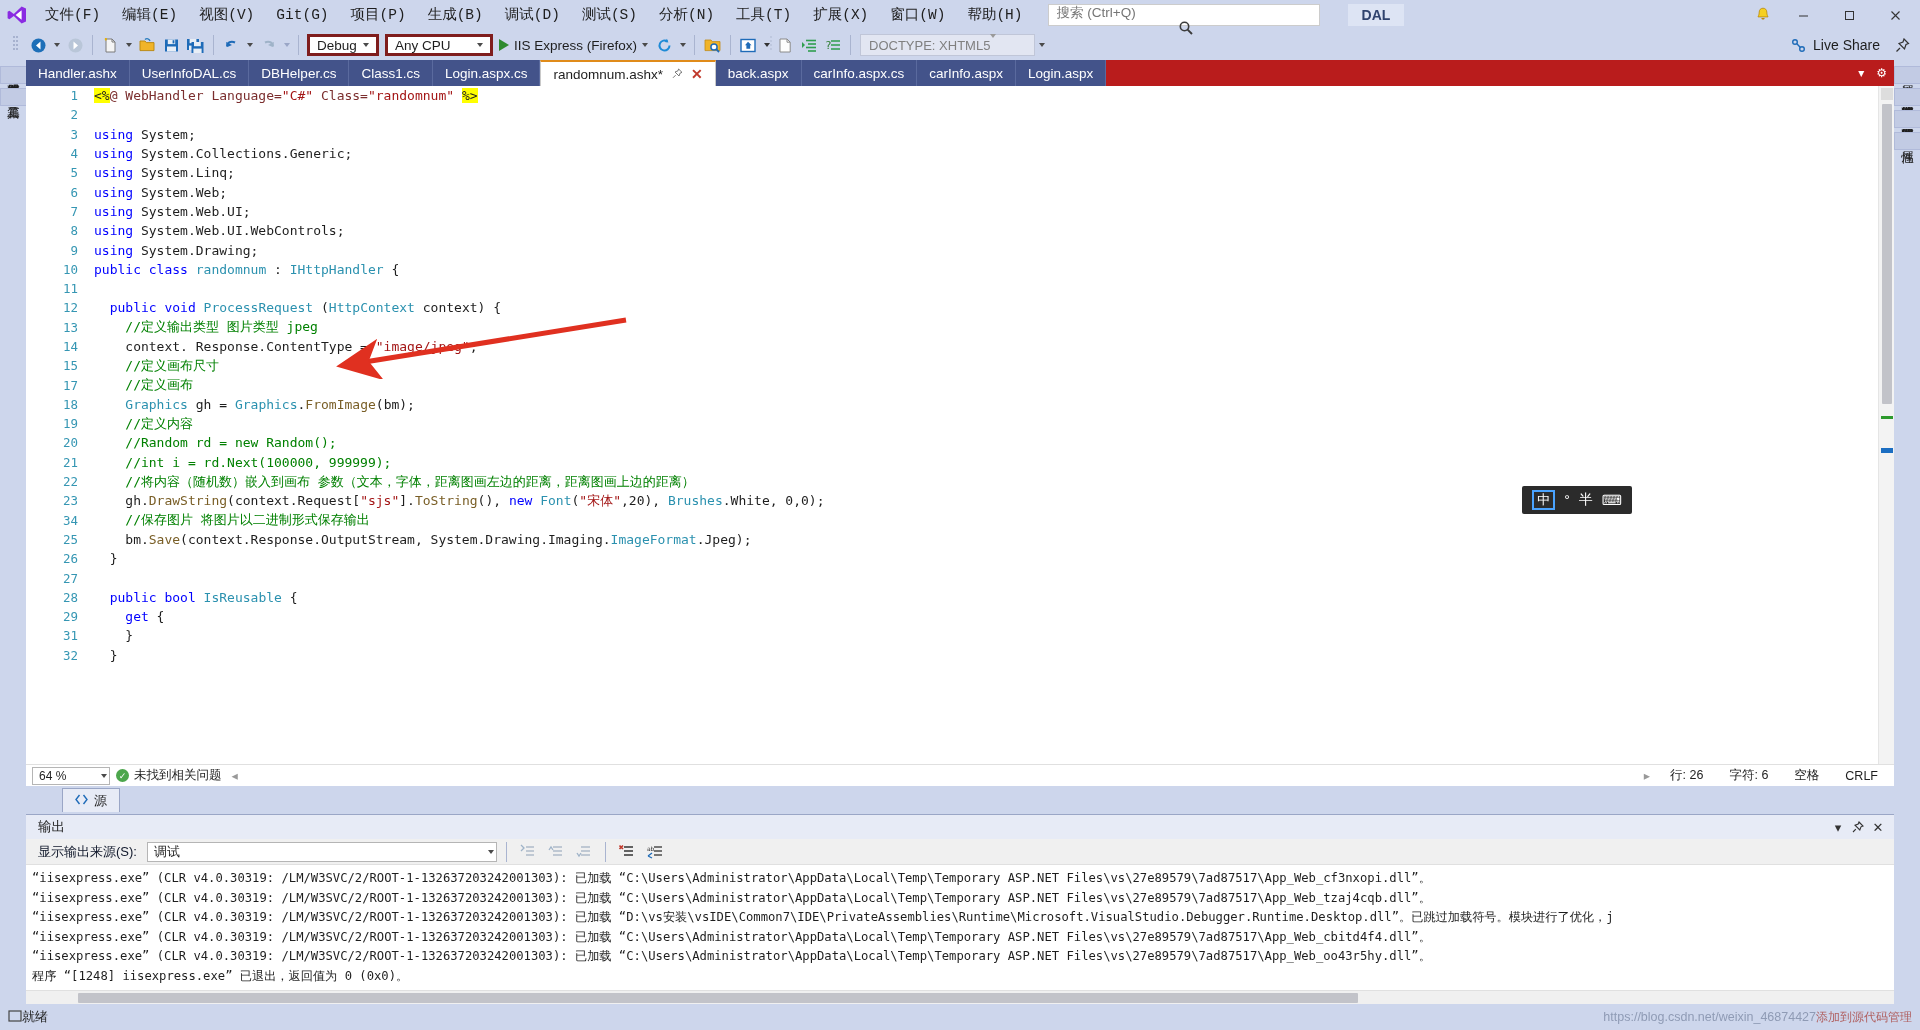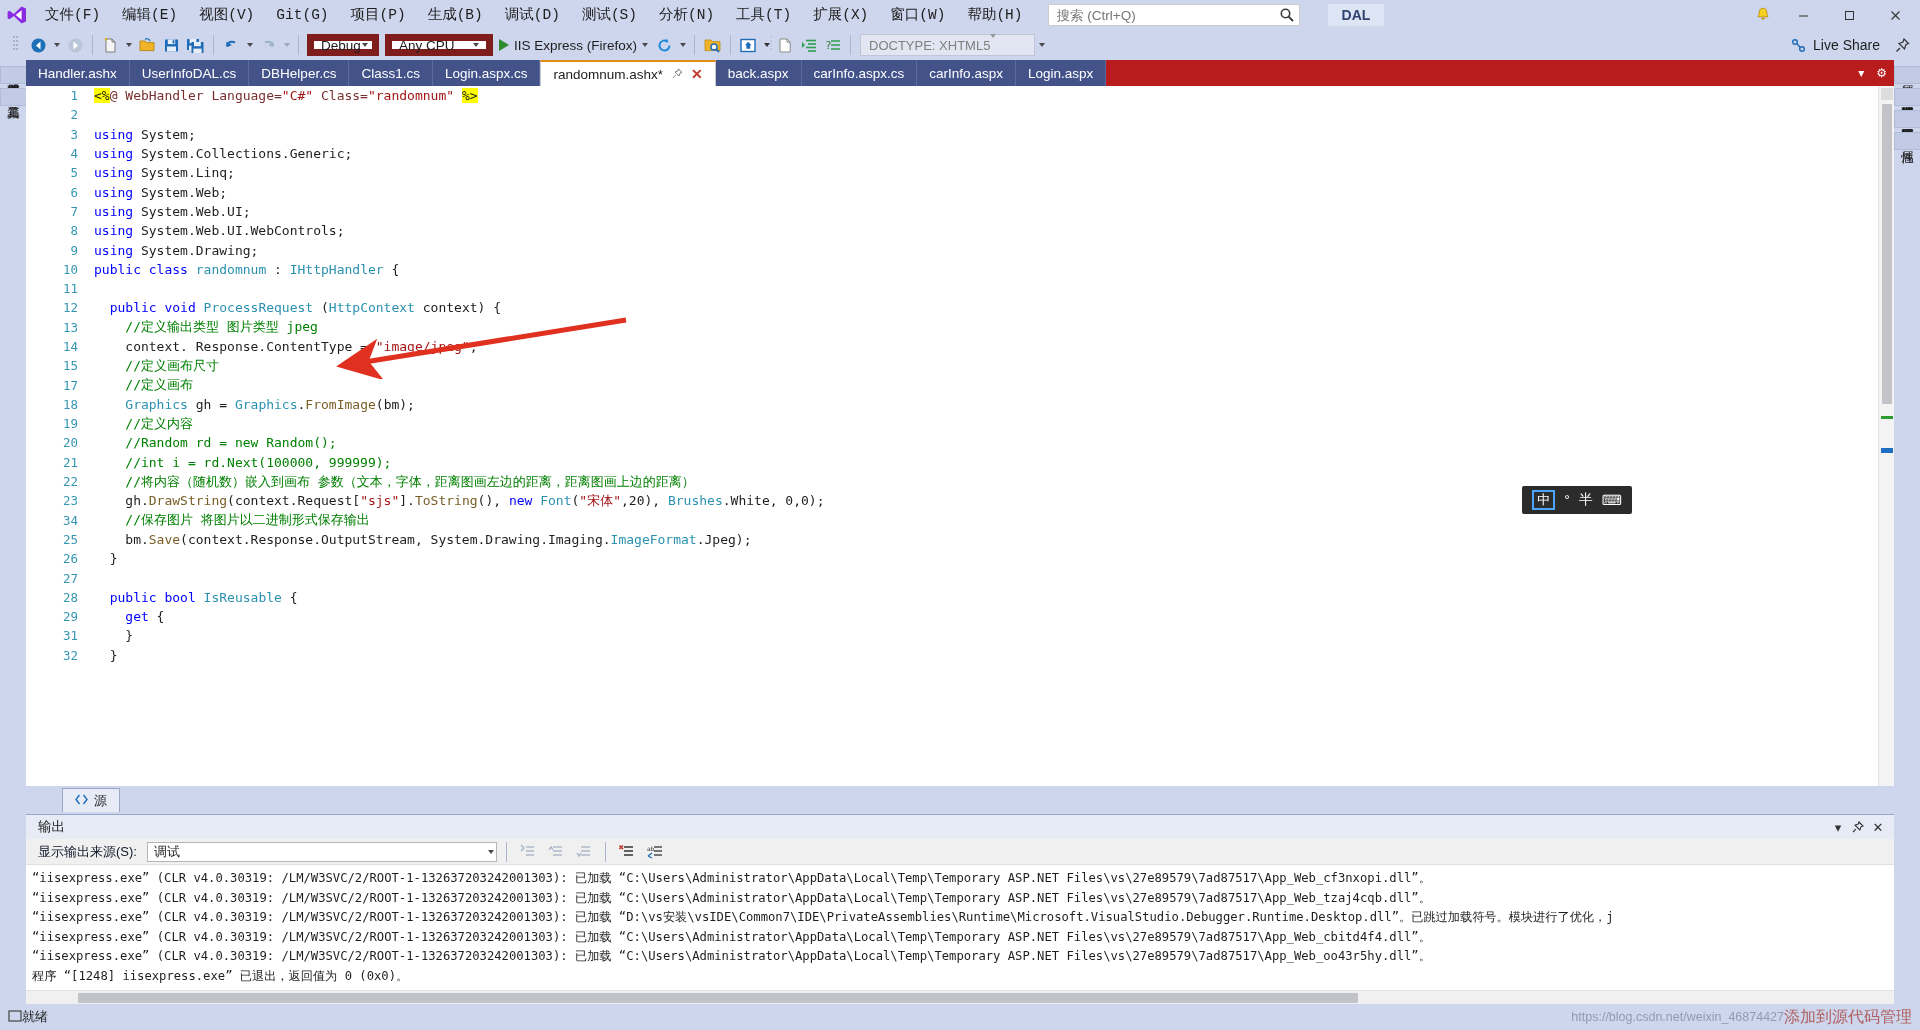--- a/index.html
+++ b/index.html
@@ -19,22 +19,22 @@
     flex: 0 0 30px; position:relative;
   }
   .vs-logo { width:34px; height:30px; display:flex; align-items:center; justify-content:center; }
   .vs-logo svg { display:block; }
   .menu { display:flex; align-items:flex-start; height:30px;font-family:Liberation Mono, monospace; }
   .menu-item {
     padding:0 11px; height:30px; line-height:30px; font-size:14.5px; color:#1e1e1e;
     white-space:nowrap; cursor:default;
   }
   .search-box {
-    margin-left:14px; width:252px; height:22px; background:#ffffff; border:1px solid #ccc;
-    display:flex; align-items:center; padding:0 4px 0 8px; position:relative;
+    margin-left:14px; width:272px; height:22px; background:#ffffff; border:1px solid #ccc;
+    display:flex; align-items:center; padding:0 4px 0 8px; position:relative;flex-direction:column;
   }
   .search-box input {
     border:0; outline:0; width:100%; font-size:13.5px; color:#777;
     font-family:"Liberation Sans", sans-serif; background:transparent;
   }
   .search-icon { width:16px; height:16px; flex:0 0 16px; position:relative; }
   .dal-badge {
     margin-left:28px; height:22px; padding:0 14px; line-height:22px;
     background:#dde4f4; color:#30436e; font-weight:bold; font-size:14px;
   }
@@ -46,21 +46,21 @@
   
   .toolbar {
     height:30px; flex:0 0 30px; background:#cdd6ec; display:flex; align-items:center;
     padding-left:4px; gap:0px;
   }
   .tb-sep { width:1px; height:20px; background:#a9b4d0; margin:0 5px; }
   .tb-btn { height:26px; min-width:24px; display:flex; align-items:center; justify-content:center; padding:0 3px; }
   .tb-drop { width:13px; height:26px; display:flex; align-items:center; justify-content:center; }
   .caret { width:0;height:0;border-left:3.5px solid transparent;border-right:3.5px solid transparent;border-top:4px solid #4a4a4a; }
   .combo {
-    height:22px; background:#fff; border:7px solid #7f1d1d; display:flex; align-items:center;
+    height:22px; background:#fff; border:3px solid #7f1d1d; display:flex; align-items:center;
     padding:0 2px 0 7px; font-size:13.5px; color:#1e1e1e; margin:0 3px;
   }
   .combo .lbl { flex:1 1 auto; white-space:nowrap; }
   .combo .arrow { width:16px; display:flex; align-items:center; justify-content:center;}
   .run-btn { display:flex; align-items:center; height:26px; padding:0 4px 0 3px; gap:5px; font-size:13.5px; }
   .tri { width:0;height:0;border-top:6px solid transparent;border-bottom:6px solid transparent;border-left:10px solid #2e8b2e; }
   .doctype {
     height:22px; background:#e2e6f2; border:1px solid #c0c6d8; display:flex; align-items:center;
     padding:0 4px 0 8px; color:#808080; font-size:13px; margin-left:4px; width:175px;
   }
@@ -182,21 +182,21 @@
   }
   .hsb-thumb { position:absolute; top:2px; height:10px; background:#c2c3c9; border-radius:1px; }
 
   
   .statusbar {
     height:26px; flex:0 0 26px; background:#cdd6ec; display:flex; align-items:center;
     font-size:13px; color:#1e1e1e; padding:0 8px; gap:0;
   }
   .sb-spacer { flex:1 1 auto; }
   .sb-url { color:#8f9bb5; font-size:12.5px; }
-  .sb-watermark { color:#b06060; font-size:16px;font-family:Liberation Serif, serif; }
+  .sb-watermark { color:#b06060; font-size:12px;font-family:Liberation Serif, serif; }
 
   
   .ime-popup {
     position:absolute; background:#2b2b2b; color:#ffffff; height:28px; display:flex;
     align-items:center; gap:9px; padding:0 10px; font-size:14px; border-radius:2px;
   }
   .ime-key { border:2px solid #4aa3ff; color:#ffffff; padding:0px 3px; font-size:13px; line-height:16px;}
   
   .arrow-anno { position:absolute; pointer-events:none; }
 </style>
@@ -559,20 +559,37 @@
         </svg>
 
         <div class="editor-scrollbar-v">
           <div class="vert-sb-top"></div>
           <div class="sb-thumb" style="top:18px; height:300px;"></div>
           <div class="sb-mark" style="top:330px; background:#2d9b2d;"></div>
           <div class="sb-mark" style="top:362px; background:#1b6ec2; height:5px;"></div>
         </div>
       </div>
 
+      <div class="editor-status">
+        <div class="zoom-combo">
+          <span class="lbl">64 %</span>
+          <span class="caret"></span>
+        </div>
+        <div class="err-ok">
+          <span class="circle-check">✓</span>
+          <span>未找到相关问题</span>
+        </div>
+        <span class="nav-arrow">◂</span>
+        <div class="es-spacer"></div>
+        <span class="nav-arrow">▸</span>
+        <span class="es-cell">行: 26</span>
+        <span class="es-cell">字符: 6</span>
+        <span class="es-cell">空格</span>
+        <span class="es-cell">CRLF</span>
+      </div>
 
       <div class="source-bar">
         <div class="source-btn">
           <span>
             <svg width="13" height="11" viewBox="0 0 13 11">
                 <path d="M4.5 1 L1 5.5 L4.5 10" fill="none" stroke="#1e6bb8" stroke-width="1.4"></path>
                 <path d="M8.5 1 L12 5.5 L8.5 10" fill="none" stroke="#1e6bb8" stroke-width="1.4"></path>
               </svg>
           </span>
           <span>源</span>

